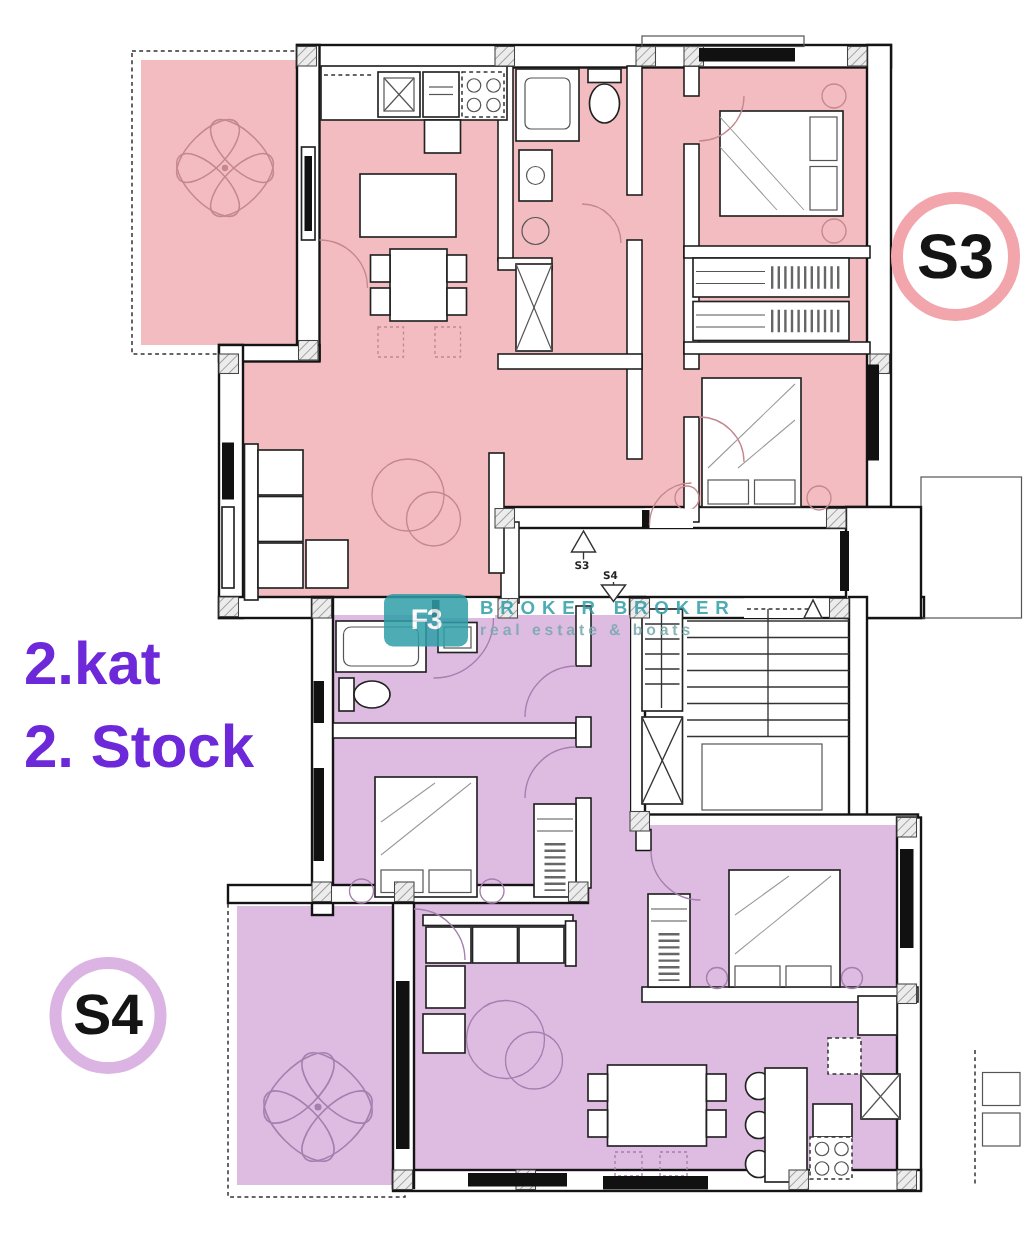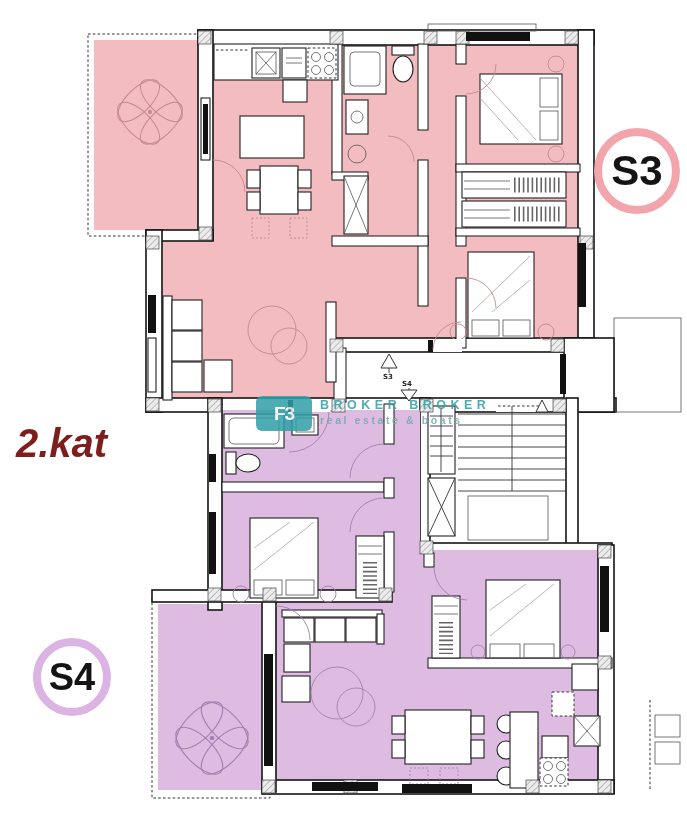--- a/index.html
+++ b/index.html
@@ -21,22 +21,22 @@
   .dashl{fill:none;stroke:#333;stroke-width:1;stroke-dasharray:2.6 2.2;}
   .dashf{fill:#fff;stroke:#333;stroke-width:1;stroke-dasharray:2.6 2.2;}
   .steps{stroke:#333;stroke-width:0.9;}
   .arrowgl{fill:#fff;stroke:#333;stroke-width:1;}
   .hanger{stroke:#666;stroke-width:15;stroke-dasharray:1.6 2.8;}
   .hangerv{stroke:#666;stroke-width:14;stroke-dasharray:1.6 2.8;}
   .fold{stroke:#9a9a9a;stroke-width:0.7;fill:none;}
   .tinylabel{font:700 7px "DejaVu Sans", sans-serif;fill:#222;}
 
   
-  .floor-labels{position:absolute;left:16px;top:416px;color:#7f1d1d;
-    font-size:40px;font-weight:800;line-height:55px;letter-spacing:0px;font-style:italic;}
+  .floor-labels{position:absolute;left:16px;top:416px;color:#6d28d9;
+    font-size:40px;font-weight:800;line-height:55px;letter-spacing:0px;}
   .badge{position:absolute;border-radius:50%;background:#fff;display:flex;
     align-items:center;justify-content:center;font-weight:800;color:#141414;}
   .badge-s3{left:594px;top:128px;width:70px;height:70px;border:8px solid var(--pink-ring);font-size:42px;}
   .badge-s4{left:33px;top:638px;width:62px;height:62px;border:8px solid var(--purple-ring);font-size:38px;}
   .wm{position:absolute;left:256px;top:396px;display:flex;gap:8px;opacity:0.85;}
   .wm-logo{width:56px;height:35px;background:var(--teal);color:#fff;border-radius:6px;
     font-weight:800;font-size:19px;display:flex;align-items:center;justify-content:center;letter-spacing:-1px;}
   .wm-text{padding-top:2px;}
   .wm-title{color:var(--teal);font-weight:800;font-size:12.5px;letter-spacing:4.5px;white-space:nowrap;}
   .wm-sub{color:var(--teal-sub);font-weight:700;font-size:10.5px;letter-spacing:2.6px;margin-top:2px;white-space:nowrap;}
@@ -377,20 +377,21 @@
 
   <g>
     <rect x="655" y="715" width="25" height="22" class="thin"></rect>
     <rect x="655" y="742" width="25" height="22" class="thin"></rect>
     <line x1="650" y1="700" x2="650" y2="790" class="dashl"></line>
   </g>
 </svg>
 
 <div class="floor-labels">
   <div>2.kat</div>
+  <div>2. Stock</div>
 </div>
 
 <div class="badge badge-s3">
   <span>S3</span>
 </div>
 <div class="badge badge-s4">
   <span>S4</span>
 </div>
 
 <div class="wm">

